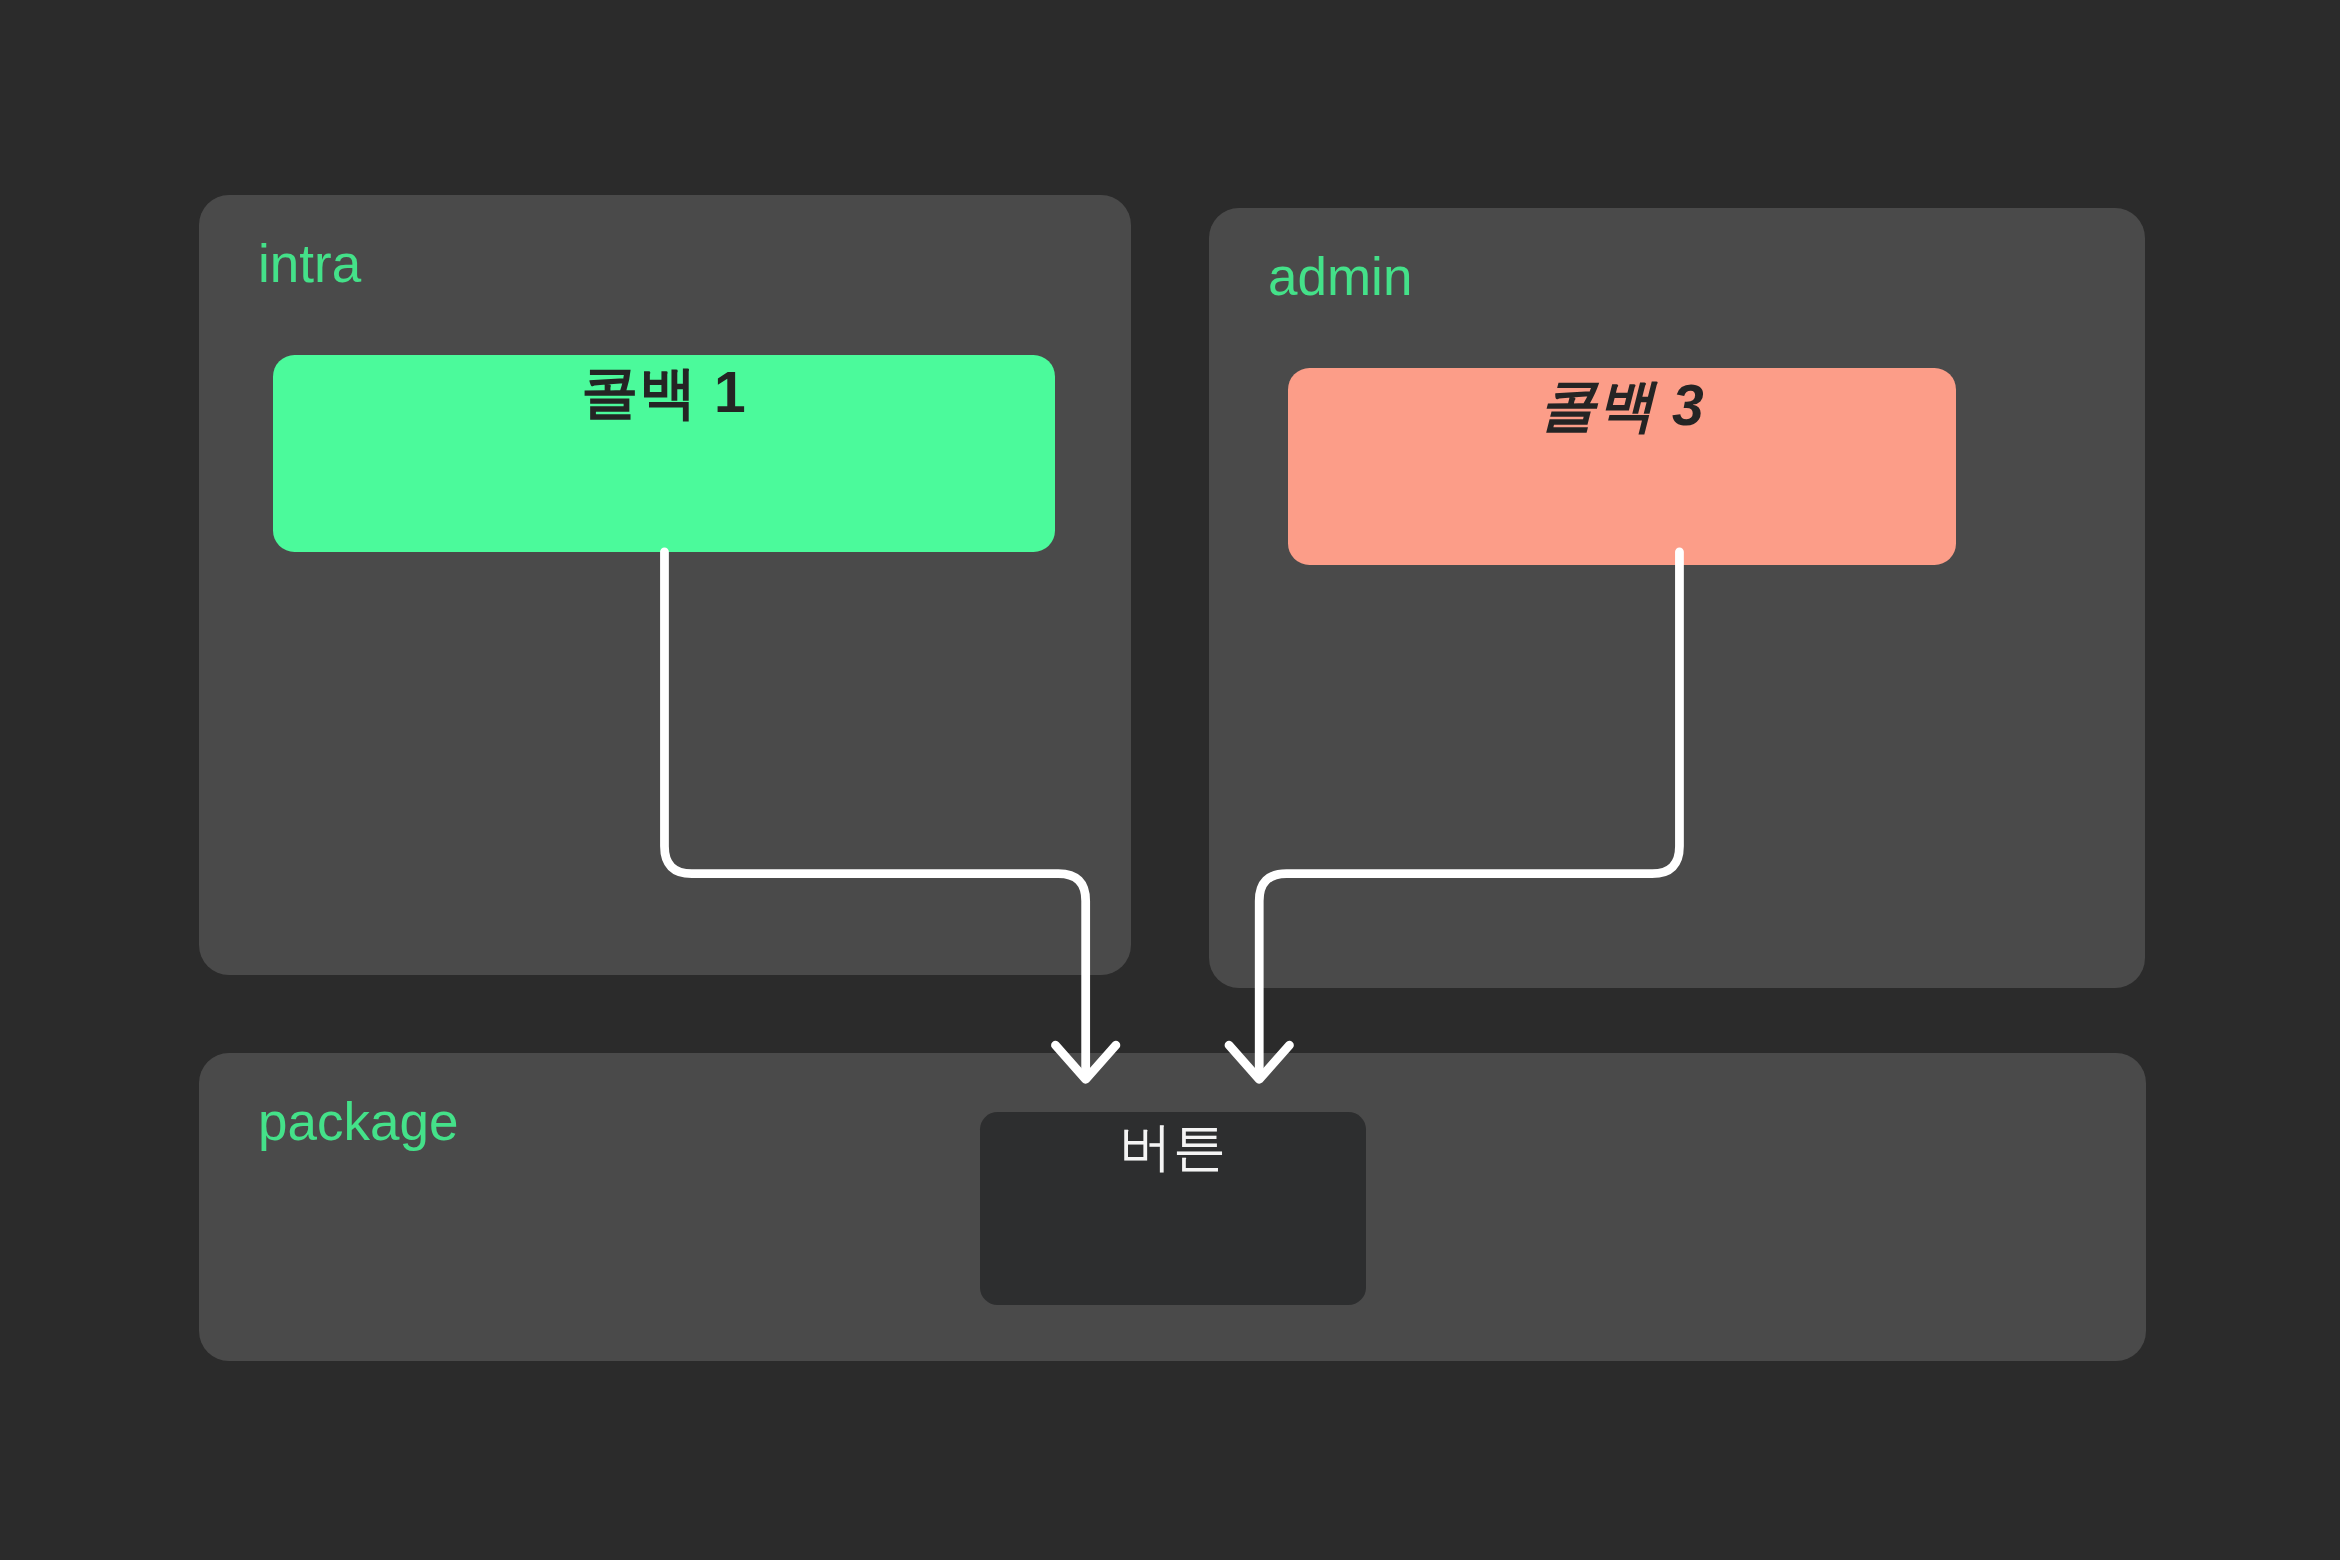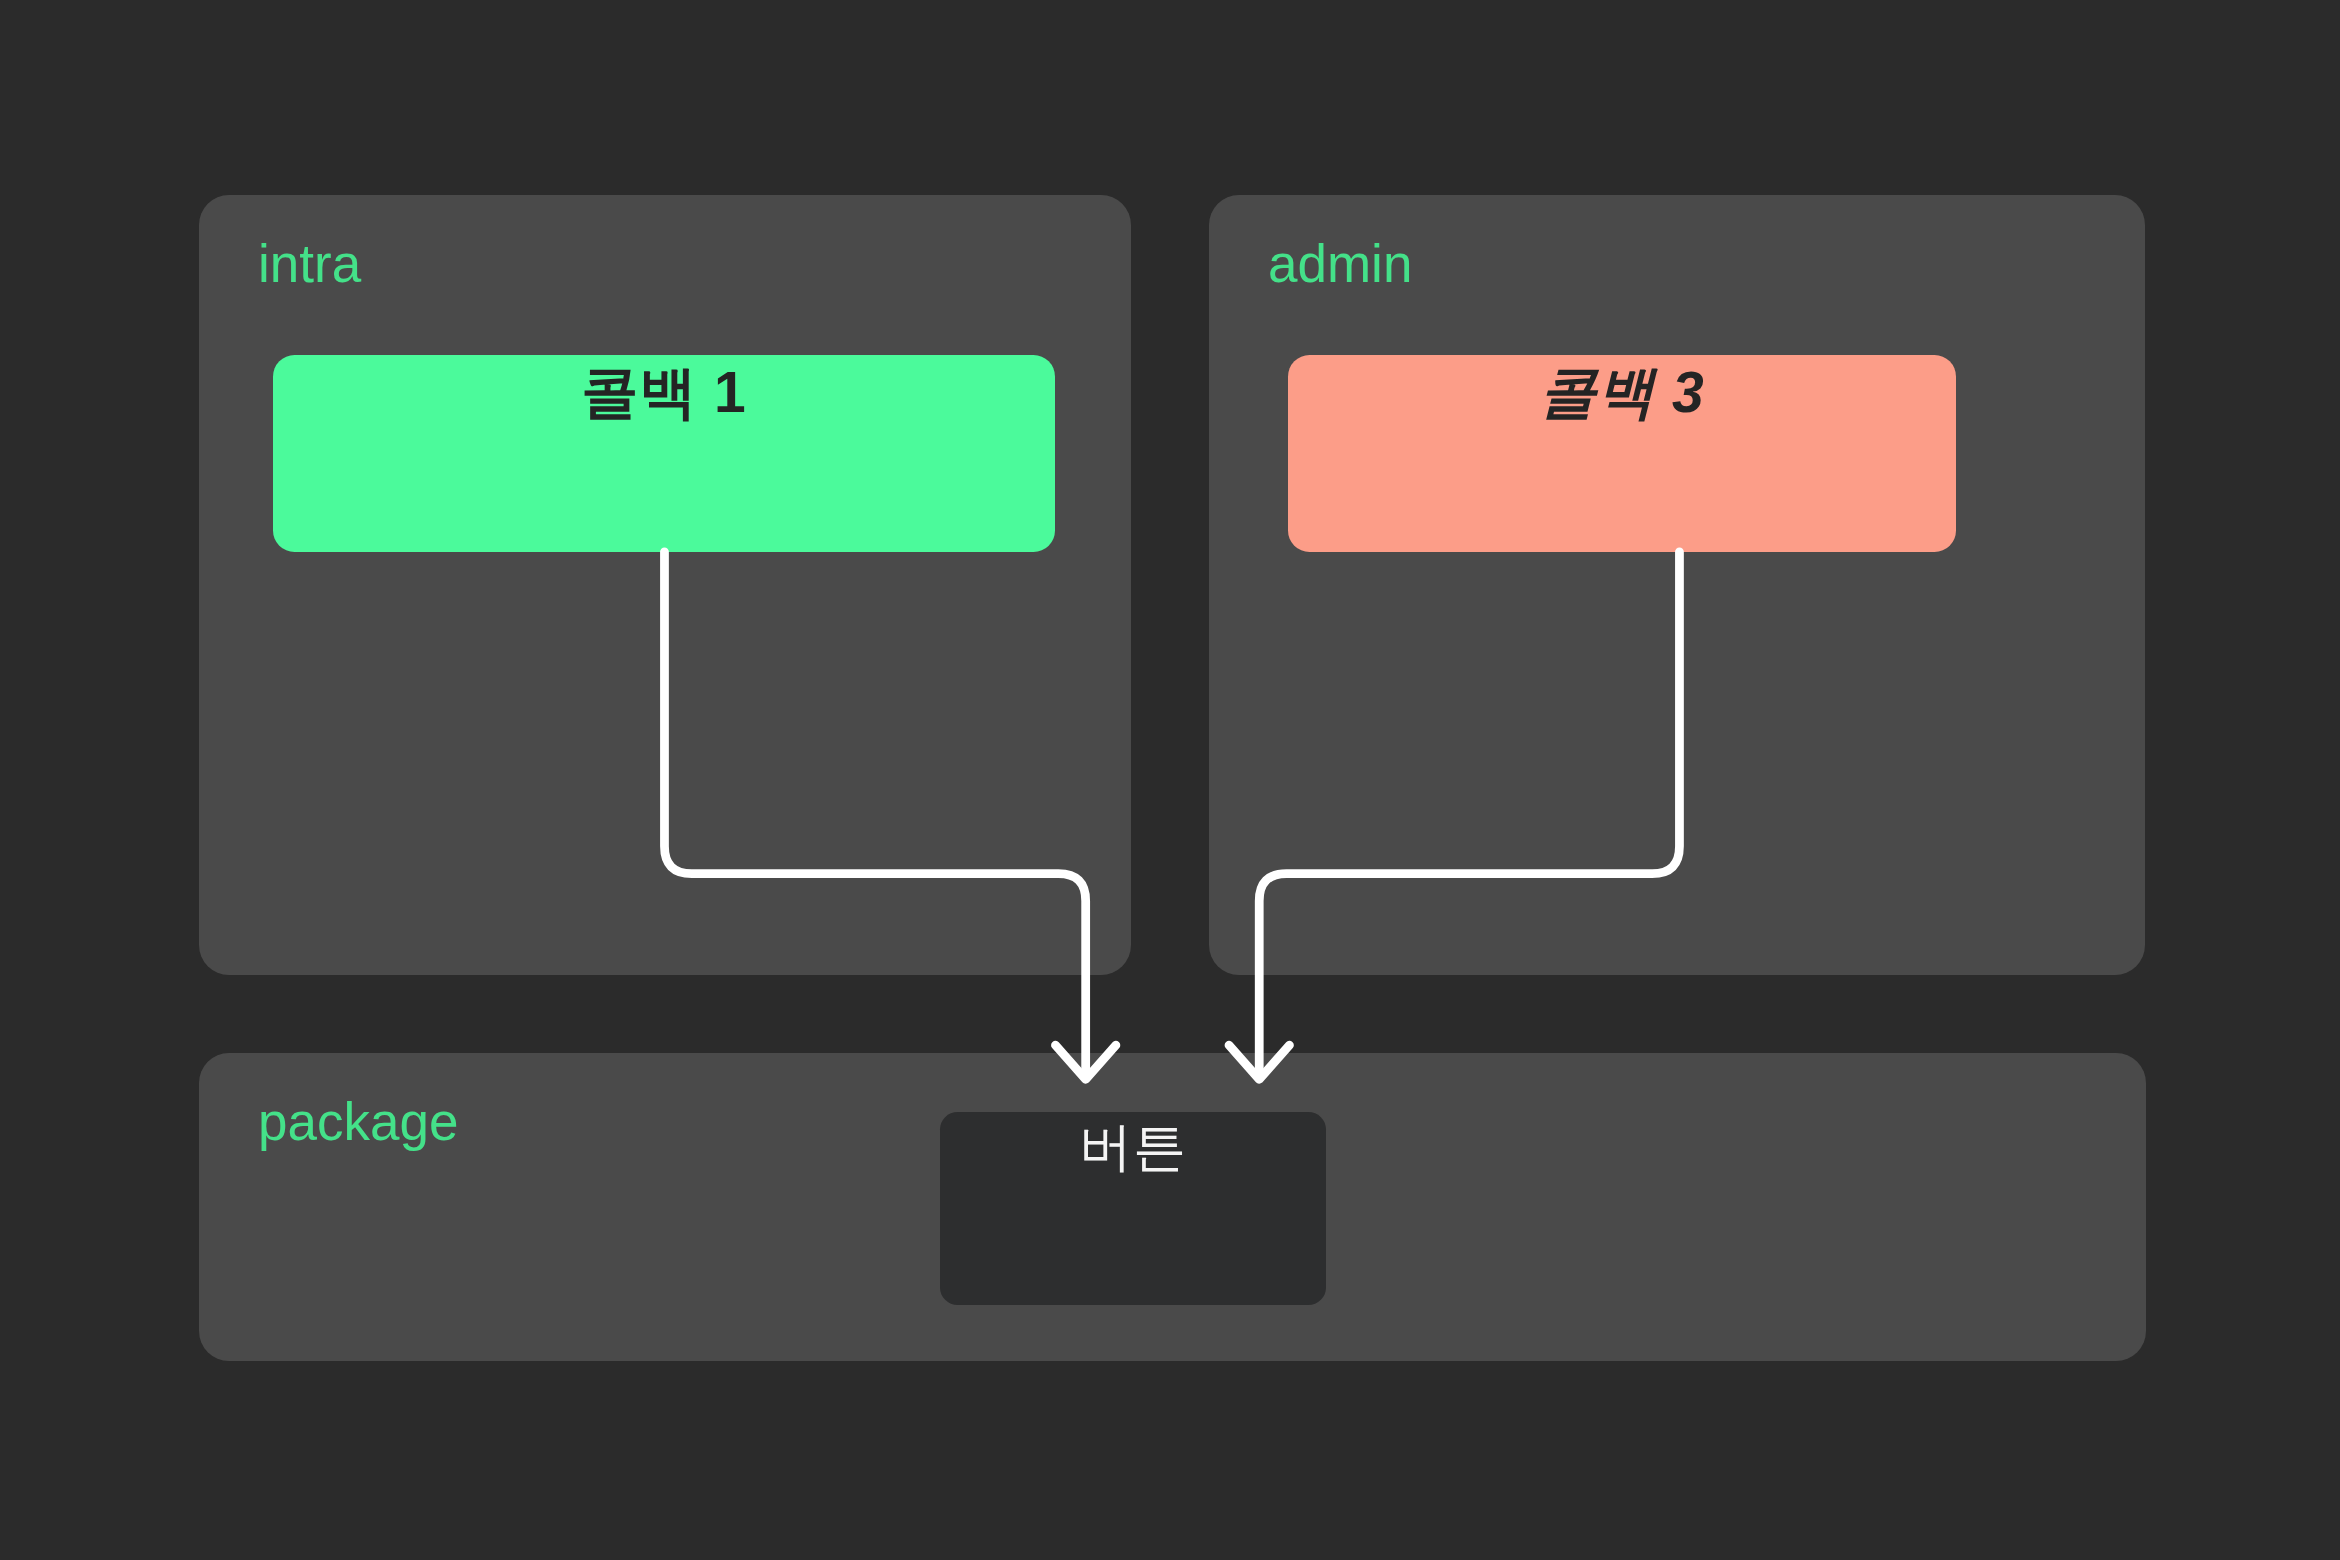--- a/index.html
+++ b/index.html
@@ -24,21 +24,21 @@
     height: 1560px;
     background: var(--background);
     overflow: hidden;
   }
   .panel {
     position: absolute;
     background: var(--panel);
     border-radius: 30px;
   }
   .panel-intra   { left: 199px;  top: 195px;  width: 932px;  height: 780px; }
-  .panel-admin   { left: 1209px; top: 195px;  width: 936px;  height: 780px; }
+  .panel-admin   { left: 1209px; top: 208px;  width: 936px;  height: 780px; }
   .panel-package { left: 199px;  top: 1053px; width: 1947px; height: 308px; }
   .panel-label {
     position: absolute;
     left: 59px;
     top: 39px;
     font-size: 53px;
     font-weight: 500;
     line-height: 1.15;
     color: var(--label-green);
   }
@@ -57,21 +57,21 @@
     width: 782px; height: 197px;
     background: var(--green-node);
   }
   .node-callback-3 {
     left: 79px; top: 160px;
     width: 668px; height: 197px;
     background: var(--salmon-node);
     font-style: italic;
   }
   .node-button {
-    left: 741px; top: 59px;
+    left: 781px; top: 59px;
     width: 386px; height: 193px;
     background: var(--dark-node);
     color: var(--node-light-text);
     font-size: 53px;
     font-weight: 400;
     border-radius: 17.6px;
   }
   .edges {
     position: absolute;
     left: 0; top: 0;

